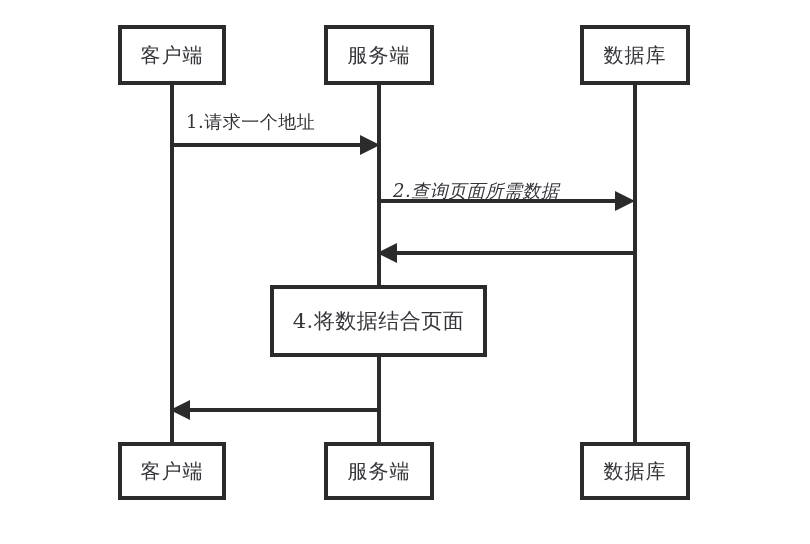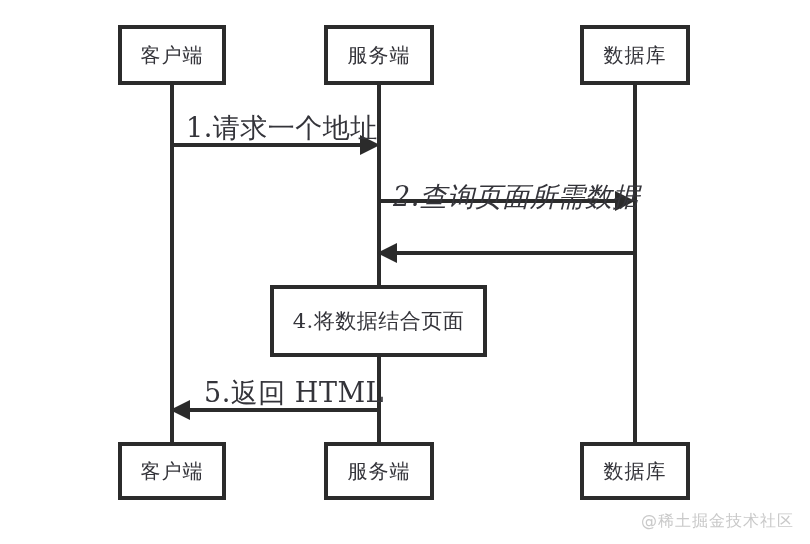--- a/index.html
+++ b/index.html
@@ -64,21 +64,21 @@
     border-left: 20px solid #2b2b2b;
   }
   .arrow-head.left {
     border-top: 10px solid transparent;
     border-bottom: 10px solid transparent;
     border-right: 20px solid #2b2b2b;
   }
 
   .msg-label {
     position: absolute;
-    font-size: 27px;
+    font-size: 18px;
     color: #34343a;
     white-space: nowrap;
     letter-spacing: 0.5px;
     z-index: 2;
   }
 
   .action-box {
     position: absolute;
     box-sizing: border-box;
     border: 4px solid #2b2b2b;
@@ -135,27 +135,25 @@
 
   <div class="msg-line" style="left:395px; top:251px; width:242px;"></div>
   <div class="arrow-head left" style="left:377px; top:243px;"></div>
 
   <div class="action-box" style="left:270px; top:285px; width:217px; height:72px;">
     <span>4.将数据结合页面</span>
   </div>
 
   <div class="msg-line" style="left:188px; top:408px; width:191px;"></div>
   <div class="arrow-head left" style="left:170px; top:400px;"></div>
-  <div class="msg-label" style="left:204px; top:375px;">5.返回 HTML</div>
 
   <div class="participant-box" style="left:118px; top:442px; width:108px; height:58px;">
     <span>客户端</span>
   </div>
   <div class="participant-box" style="left:324px; top:442px; width:110px; height:58px;">
     <span>服务端</span>
   </div>
   <div class="participant-box" style="left:580px; top:442px; width:110px; height:58px;">
     <span>数据库</span>
   </div>
 
-  <div class="watermark">@稀土掘金技术社区</div>
 
 </div>
 
 </body></html>

